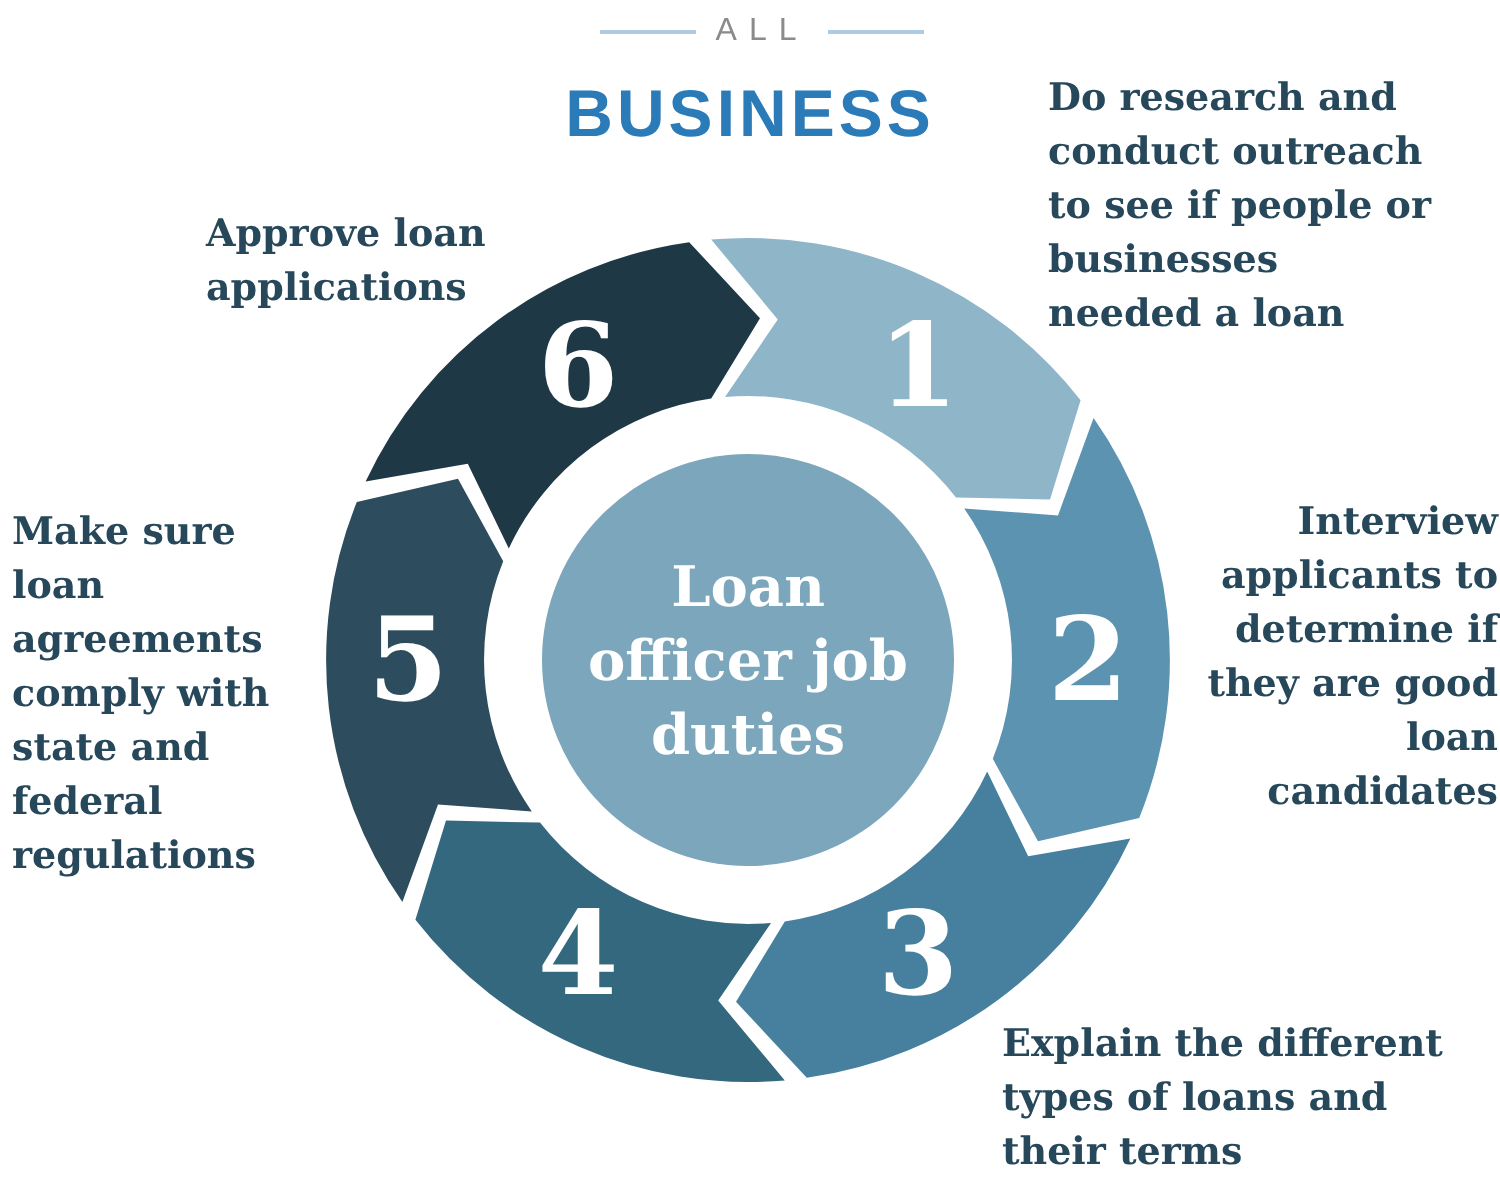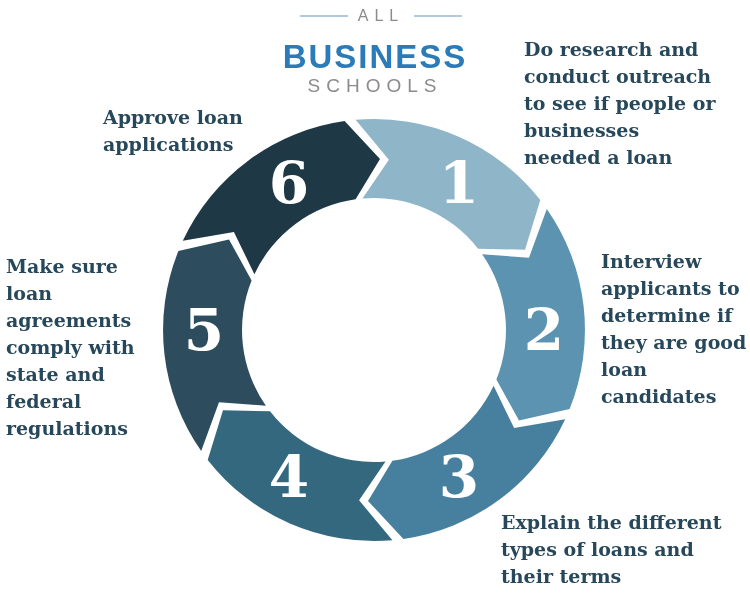--- a/index.html
+++ b/index.html
@@ -23,56 +23,60 @@
     text-anchor:middle;dominant-baseline:central;}
   .center-circle{
     position:absolute;left:271px;top:227px;width:206px;height:206px;border-radius:50%;
     background:var(--center-fill);display:flex;flex-direction:column;align-items:center;
     justify-content:center;text-align:center;color:var(--center-text);
     font-weight:bold;font-size:28px;line-height:37px;}
   
   .label{position:absolute;color:var(--label-color);font-weight:bold;font-size:19px;
     line-height:27px;text-align:left;}
   .label-1{left:524px;top:36px;width:195px;}
-  .label-2{left:601px;top:248px;width:148px;}
+  .label-2{left:601px;top:248px;width:148px;text-align:right;}
   .label-3{left:501px;top:509px;width:232px;}
   .label-4{left:63px;top:510px;width:248px;}
   .label-5{left:6px;top:253px;width:162px;}
   .label-6{left:103px;top:104px;width:180px;}
 </style>
 </head>
 <body>
 
 <div class="stage">
 
   <div class="logo">
     <div class="logo-top">
       <span class="logo-rule"></span>
       <span>ALL</span>
       <span class="logo-rule"></span>
     </div>
     <div class="logo-main">BUSINESS</div>
-    <div class="logo-bottom">SCHOOLS</div>
   </div>
 
   <svg id="cycle-svg" width="750" height="600" viewBox="0 0 750 600">
       <path d="M 355.6 119.8 A 211 211 0 0 1 540.3 200.1 L 525.0 249.7 L 478.0 248.7 A 132 132 0 0 0 362.5 198.5 L 388.9 159.7 Z" fill="#8FB5C9"></path>
       <text x="459.0" y="182.8" class="seg-num">1</text>
       <path d="M 546.8 209.0 A 211 211 0 0 1 569.6 409.0 L 519.0 420.6 L 496.4 379.4 A 132 132 0 0 0 482.1 254.3 L 529.0 257.7 Z" fill="#5B93B1"></path>
       <text x="544.0" y="330.0" class="seg-num">2</text>
       <path d="M 565.2 419.2 A 211 211 0 0 1 403.4 538.9 L 368.0 500.9 L 392.4 460.7 A 132 132 0 0 0 493.6 385.8 L 514.1 428.1 Z" fill="#47809E"></path>
       <text x="459.0" y="477.2" class="seg-num">3</text>
       <path d="M 392.4 540.2 A 211 211 0 0 1 207.7 459.9 L 223.0 410.3 L 270.0 411.3 A 132 132 0 0 0 385.5 461.5 L 359.1 500.3 Z" fill="#33687F"></path>
       <text x="289.0" y="477.2" class="seg-num">4</text>
       <path d="M 201.2 451.0 A 211 211 0 0 1 178.4 251.0 L 229.0 239.4 L 251.6 280.6 A 132 132 0 0 0 265.9 405.7 L 219.0 402.3 Z" fill="#2D4D5F"></path>
       <text x="204.0" y="330.0" class="seg-num">5</text>
       <path d="M 182.8 240.8 A 211 211 0 0 1 344.6 121.1 L 380.0 159.1 L 355.6 199.3 A 132 132 0 0 0 254.4 274.2 L 233.9 231.9 Z" fill="#1F3846"></path>
       <text x="289.0" y="182.8" class="seg-num">6</text>
     </svg>
 
+  <div class="center-circle">
+    <div>Loan</div>
+    <div>officer job</div>
+    <div>duties</div>
+  </div>
 
   <div class="label label-1">Do research and conduct outreach to see if people or businesses needed a loan</div>
   <div class="label label-2">Interview applicants to determine if they are good loan candidates</div>
   <div class="label label-3">Explain the different types of loans and their terms</div>
   <div class="label label-6">Approve loan applications</div>
   <div class="label label-5">Make sure loan agreements comply with state and federal regulations</div>
 
 </div>
 
 </body></html>

